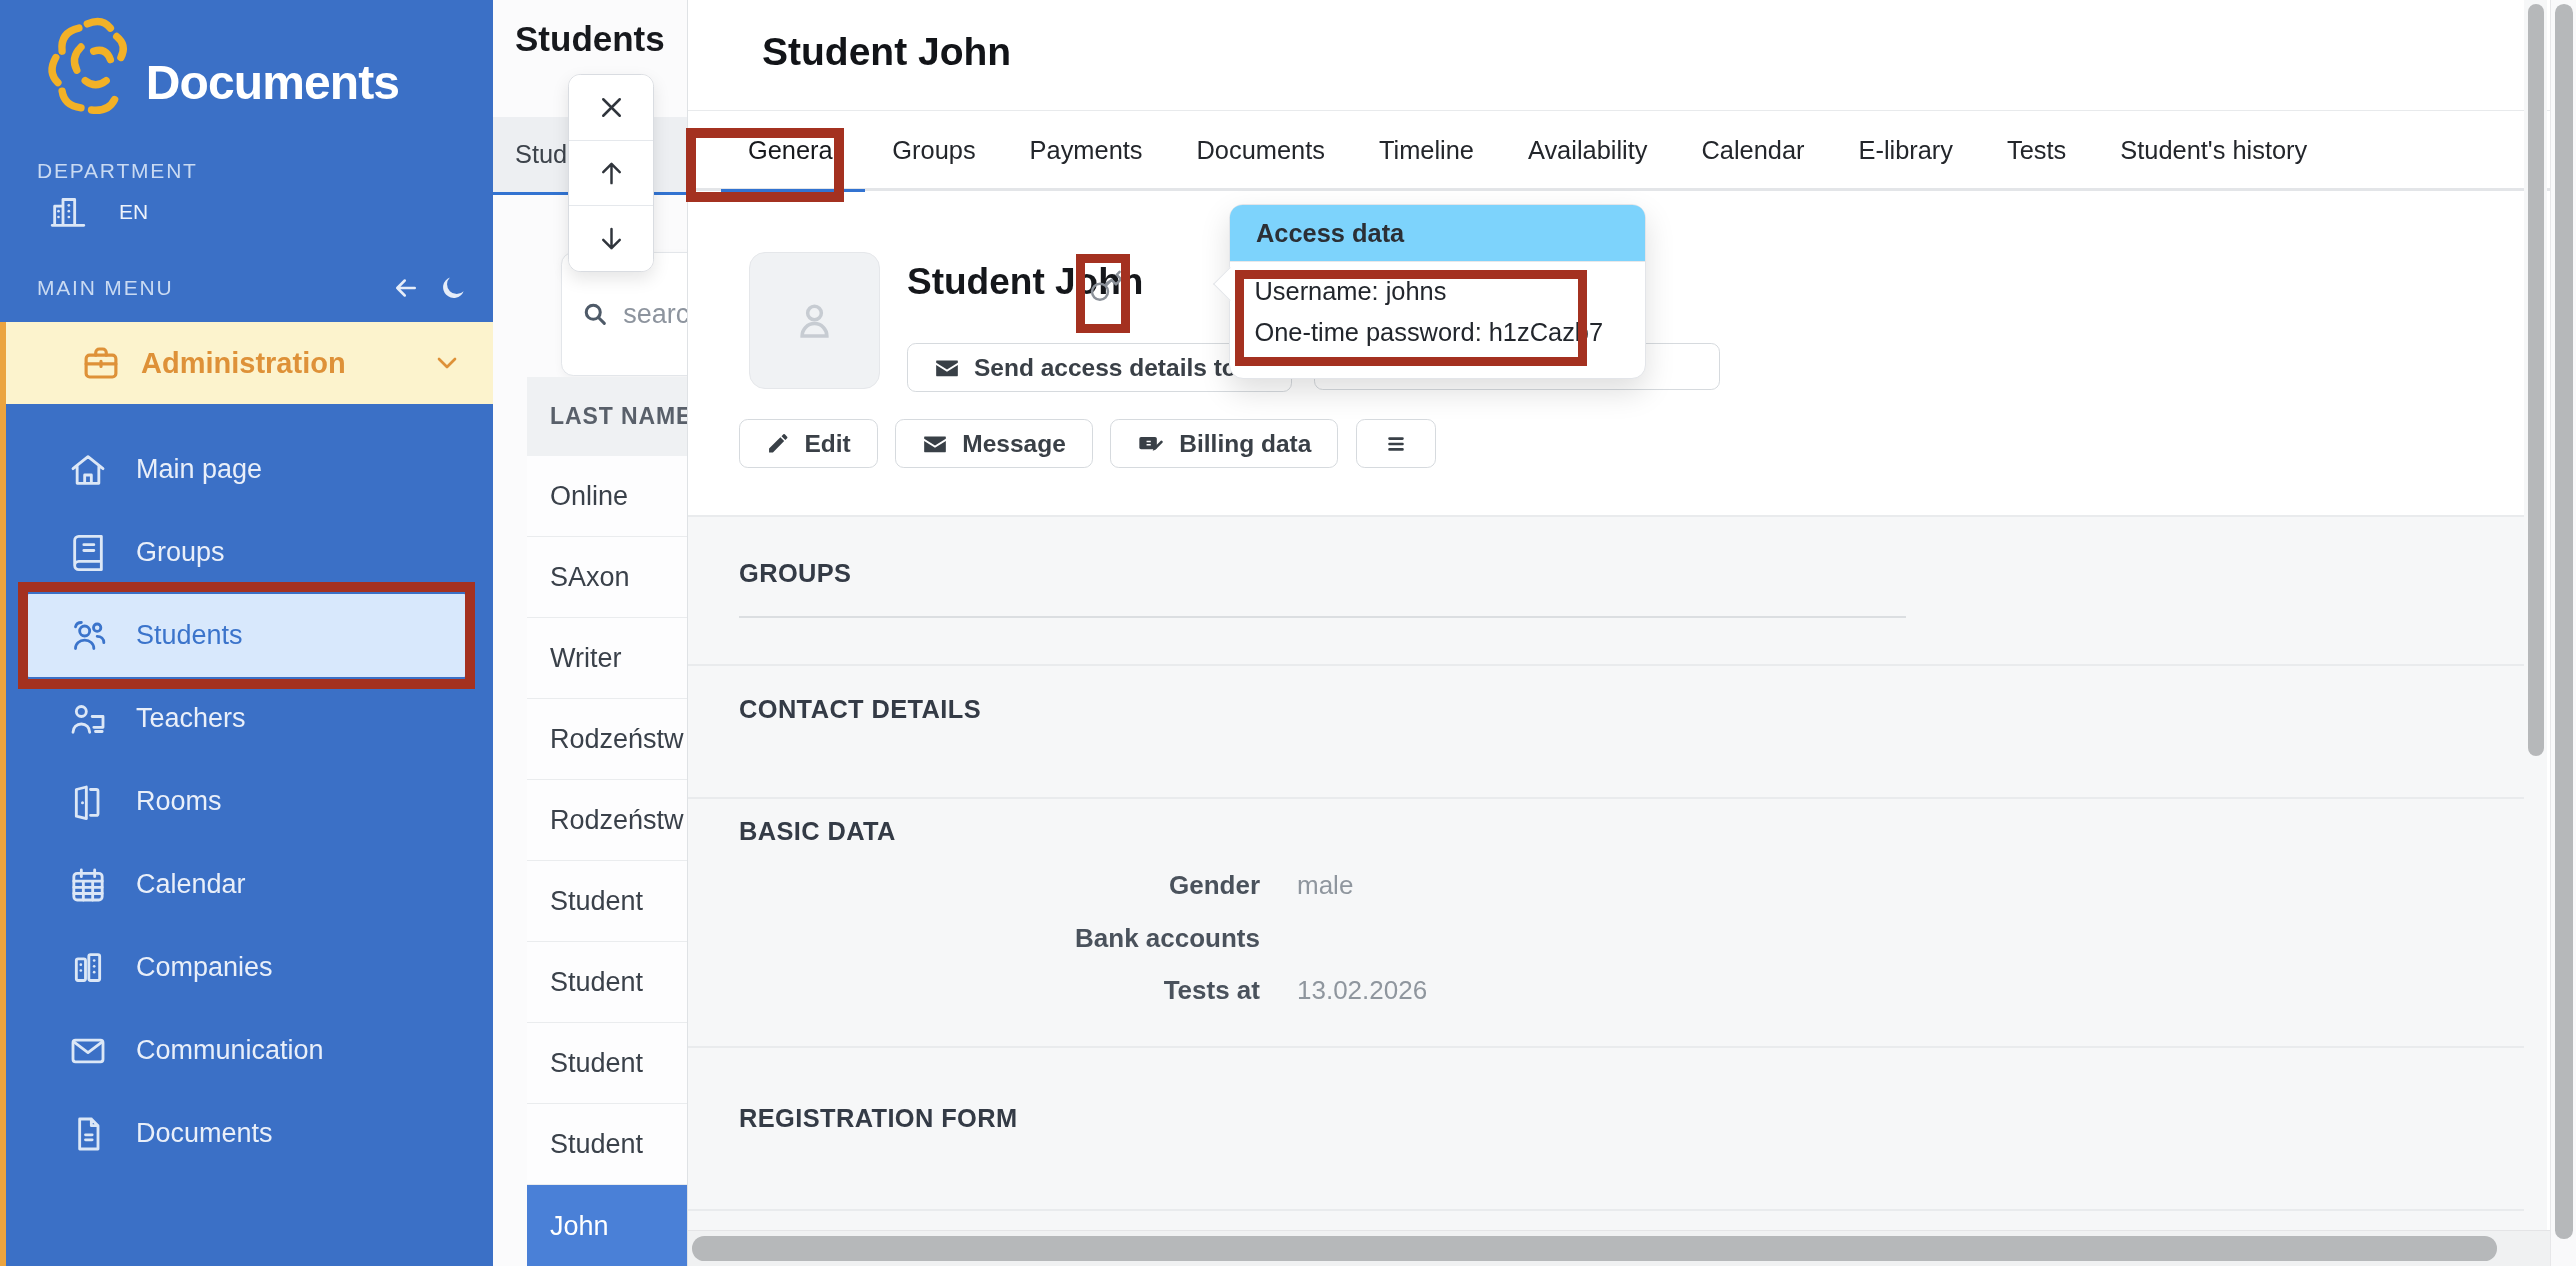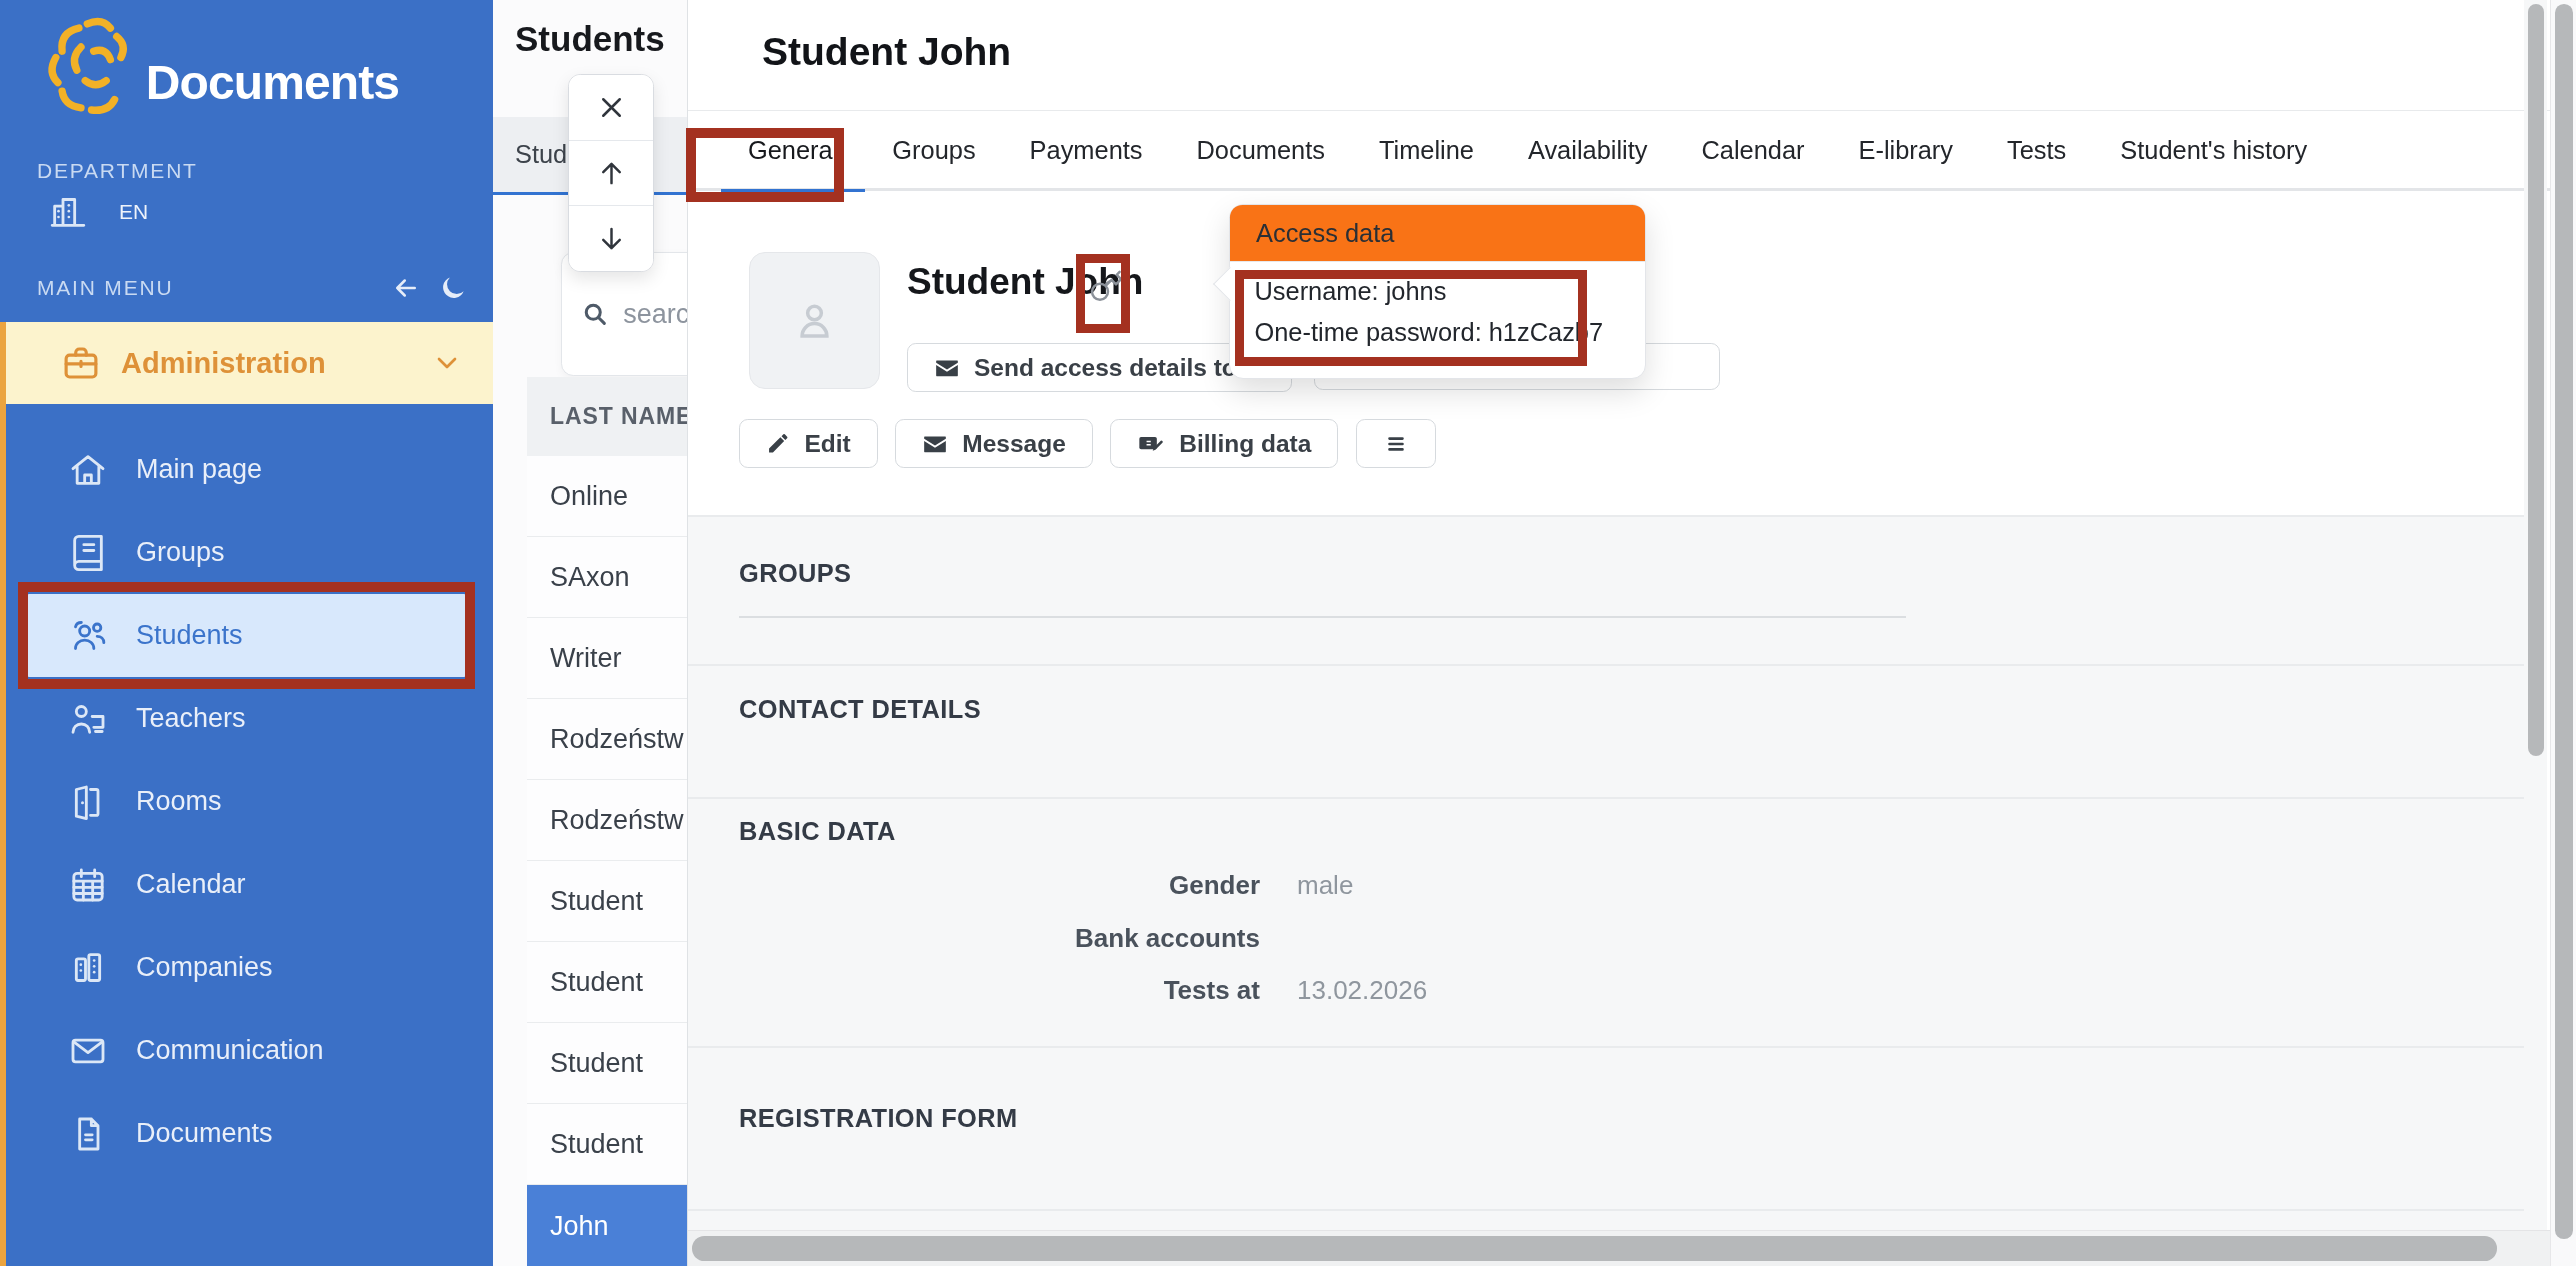--- a/index.html
+++ b/index.html
@@ -10,21 +10,21 @@
   .sidebar{position:absolute;left:0;top:0;width:493px;height:1267px;background:#3b70c6;}
   .logo{position:absolute;left:39px;top:10.5px;display:flex;align-items:center;}
   .logo-text{color:#fff;font-size:48px;font-weight:600;letter-spacing:-0.9px;margin-left:1.8px;margin-top:30px;}
   .side-label{position:absolute;left:37px;color:#c9daf2;font-size:21px;letter-spacing:1.8px;font-weight:500;}
   .dep-label{top:159px;}
   .en-item{position:absolute;left:48px;top:192px;display:flex;align-items:center;gap:31px;color:#eef3fb;font-size:21px;}
   .mainmenu-row{position:absolute;left:37px;top:273px;width:431px;display:flex;align-items:center;color:#c9daf2;}
   .mainmenu-row .side-mm{font-size:21px;letter-spacing:1.8px;font-weight:500;flex-grow:1;}
   .mm-icons{display:flex;gap:17.5px;align-items:center;color:#e6edf9;}
   .admin-item{position:absolute;left:0;top:322px;width:493px;height:82px;background:#fcf3cd;
-              display:flex;align-items:center;padding-left:60px;box-sizing:border-box;color:#de9138;}
+              display:flex;align-items:center;padding-left:80px;box-sizing:border-box;color:#de9138;}
   .admin-item .lbl{font-size:29px;font-weight:600;margin-left:19px;}
   .admin-item .chev{margin-left:auto;margin-right:30px;}
   .orange-strip{position:absolute;left:0;top:322px;width:6.1px;height:945px;background:#eba43f;}
   .nav{position:absolute;left:0;top:428px;width:493px;}
   .nav-item{display:flex;align-items:center;height:83px;margin:0 26px;padding-left:42px;gap:28px;
             color:#e9eff9;font-size:27px;border-radius:3.5px;cursor:pointer;}
   .nav-item.active{background:#d8e8fc;color:#3b74cb;}
   .icon{display:inline-flex;flex:none;}
 
   
@@ -81,22 +81,22 @@
   .send-btn{position:absolute;left:219px;top:343px;z-index:10;}
   .hidden-btn{position:absolute;left:626px;top:343px;width:406px;height:47px;background:#fff;
               border:1.8px solid #d6dade;border-radius:8.8px;box-sizing:border-box;z-index:5;cursor:pointer;}
   .action-row{position:absolute;left:51px;top:419px;display:flex;gap:17.5px;}
   .icon-dark{color:#394047;}
 
   
   .popover{position:absolute;left:541px;top:204px;width:417px;height:175px;background:#fff;
            border:1.8px solid #e3e5e9;border-radius:14px;box-shadow:0 12.3px 30px rgba(0,0,0,.13);
            z-index:40;box-sizing:border-box;}
-  .popover-header{height:56px;line-height:56px;padding-left:26px;background:#f97316;
-                  border-bottom:1.8px solid #e8e8ea;border-radius:12.3px 12.3px 0 0;font-size:25.4px;color:#2b2f35;}
+  .popover-header{height:56px;line-height:56px;padding-left:26px;background:#7dd3fc;
+                  border-bottom:1.8px solid #e8e8ea;border-radius:12.3px 12.3px 0 0;font-size:25.4px;color:#2b2f35;font-weight:bold;}
   .popover-body{padding:8.8px 24.5px;font-size:25.4px;color:#22262c;line-height:41px;}
   .popover-arrow{position:absolute;left:-12.3px;top:67px;width:23px;height:23px;background:#fff;
                  transform:rotate(45deg);border-left:1.8px solid #e3e5e9;border-bottom:1.8px solid #e3e5e9;}
 
   
   .hscroll{position:absolute;left:0;top:1230px;width:1862px;height:37px;background:#f0f1f2;border-top:1.8px solid #e4e4e6;box-sizing:border-box;}
   .hscroll-thumb{position:absolute;left:4.4px;top:5.3px;width:1805px;height:24.5px;border-radius:12.3px;background:#b6b8ba;}
   .vscroll-inner{position:absolute;left:1836px;top:0;width:23px;height:1230px;background:#f6f7f8;}
   .vscroll-inner .thumb{position:absolute;left:3.5px;top:3.5px;width:16px;height:752px;border-radius:8px;background:#b6b8ba;}
   .vscroll-outer{position:absolute;left:2550px;top:0;width:26px;height:1267px;background:#f9f9fa;border-left:1.8px solid #e7e7e9;box-sizing:border-box;}

